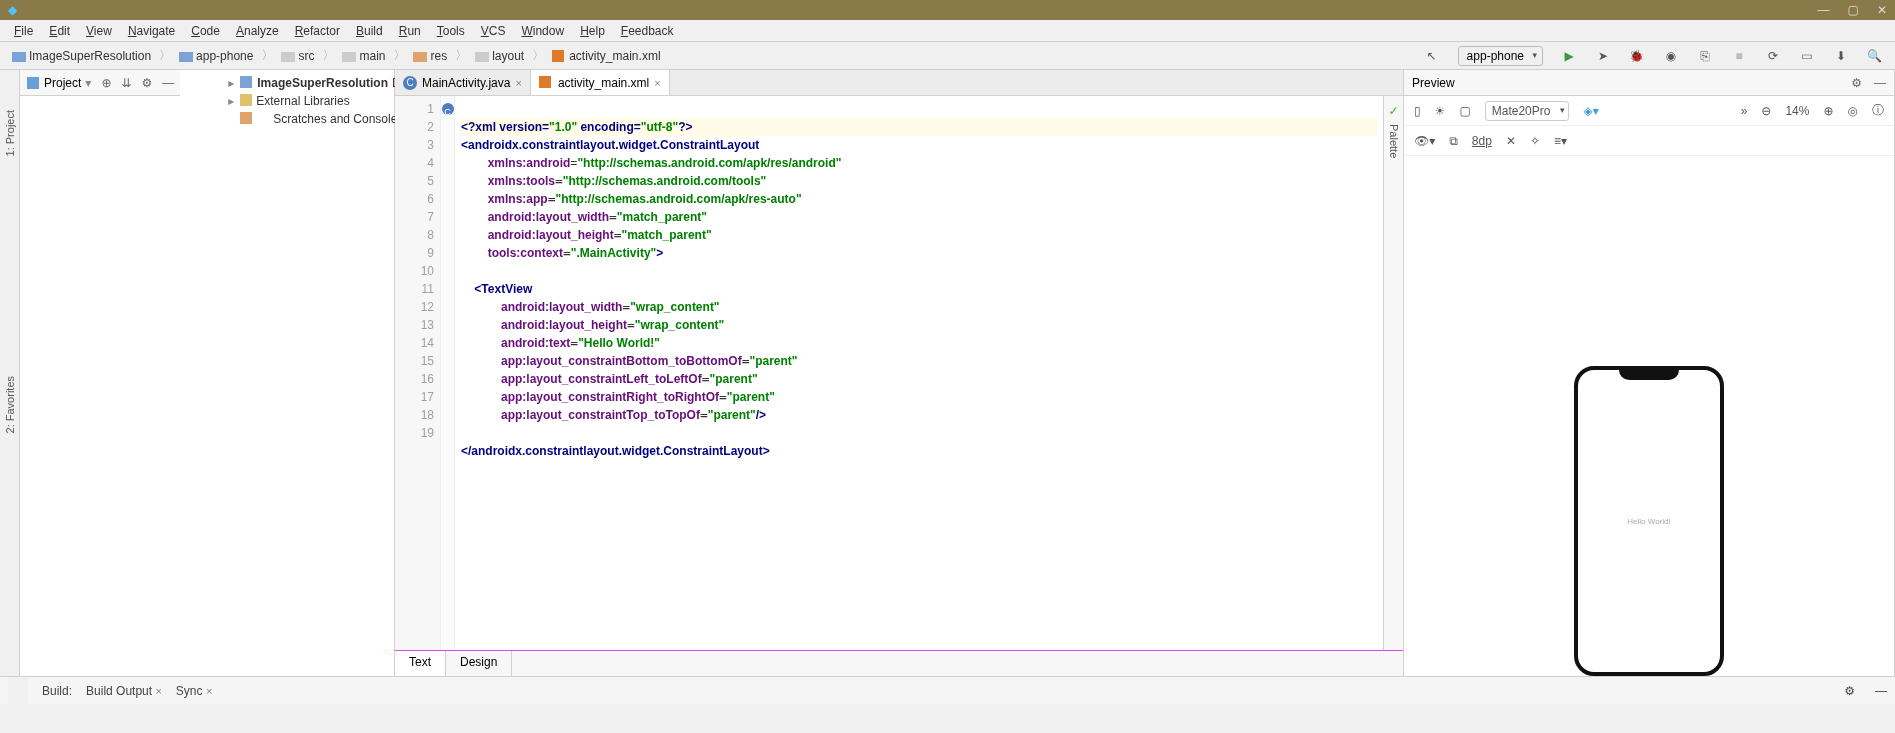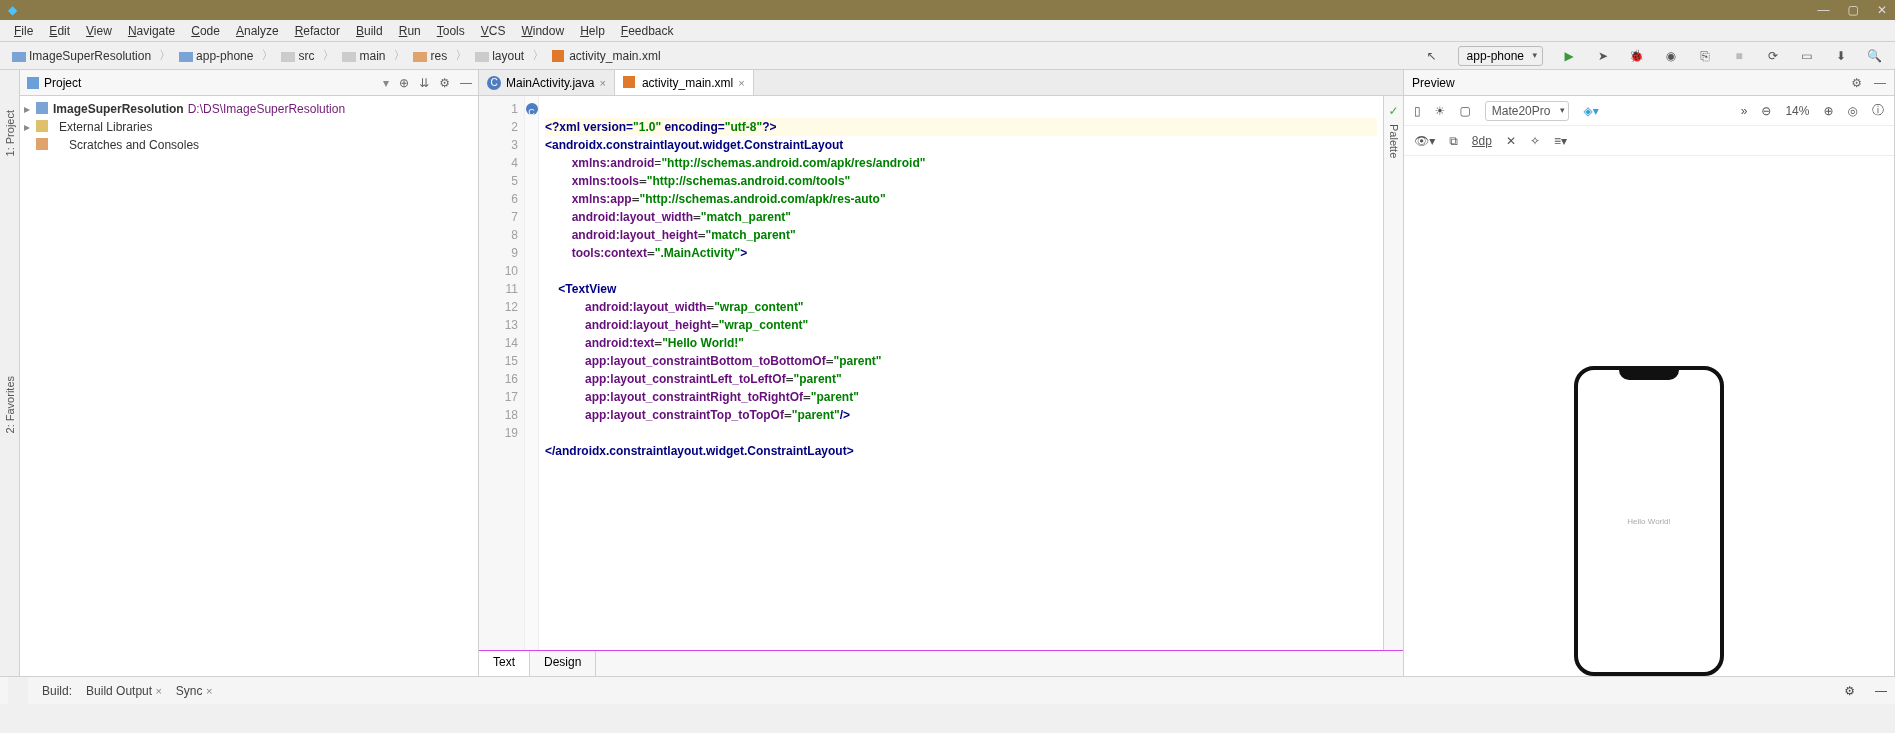--- a/index.html
+++ b/index.html
@@ -15,21 +15,21 @@
 .crumb { display: flex; align-items: center; color: #333; padding: 2px 6px; }
 .crumb .ficon { width: 14px; height: 12px; margin-right: 3px; }
 .chev { color: #999; margin: 0 2px; }
 .right-toolbar { display: flex; align-items: center; gap: 18px; padding-right: 12px; }
 .rtb-item { width: 16px; height: 16px; display: inline-flex; align-items: center; justify-content: center; color: #555; }
 .cfgbtn { border: 1px solid #bbb; border-radius: 3px; padding: 2px 18px 2px 8px; position: relative; font-size: 12px; }
 .cfgbtn::after { content: "▾"; position: absolute; right: 5px; top: 3px; font-size: 9px; color: #555; }
 .main-row { display: flex; height: 606px; }
 .leftbar { width: 20px; background: #f0f0f0; border-right: 1px solid #d0d0d0; display: flex; flex-direction: column; align-items: center; padding-top: 40px; gap: 20px; }
 .leftbar .vtext { writing-mode: vertical-rl; transform: rotate(180deg); color: #555; font-size: 11px; }
-.project-panel { width: 459px; background: #fff; border-right: 1px solid #d0d0d0; display: flex; flex-direction: column; }
+.project-panel { width: 375px; background: #fff; border-right: 1px solid #d0d0d0; display: flex; flex-direction: row; gap: 44px; }
 .panel-header { height: 26px; border-bottom: 1px solid #d0d0d0; display: flex; align-items: center; padding: 0 6px; background: #f7f7f7; }
 .panel-header .title { font-weight: normal; flex: 1; }
 .panel-header .hicon { margin-left: 10px; color: #666; }
 .tree { padding: 4px 4px; color: #333; }
 .tree .trow { display: flex; align-items: center; padding: 2px 0; }
 .tree .tcaret { width: 10px; color: #888; margin-right: 2px; }
 .tree .tlabel { color: #333; }
 .tree .tlabel.muted { color: #701a75; margin-left: 4px; }
 .editor-panel { flex: 1; background: #fff; display: flex; flex-direction: column; border-right: 1px solid #d0d0d0; }
 .tabs { height: 26px; border-bottom: 1px solid #d0d0d0; display: flex; align-items: stretch; background: #ececec; }
@@ -187,21 +187,21 @@
             <rect width="12" height="12" fill="#7aa3d6"></rect>
           </svg>
         <span class="tlabel" style="font-weight:bold;margin-left:3px">ImageSuperResolution</span>
         <span class="tlabel muted">D:\DS\ImageSuperResolution</span>
       </div>
       <div class="trow">
         <span class="tcaret">▸</span>
         <svg class="tiny">
             <rect width="12" height="12" fill="#e0c16b"></rect>
           </svg>
-        <span class="tlabel" style="margin-left:9px">External Libraries</span>
+        <span class="tlabel" style="margin-left:2px">External Libraries</span>
       </div>
       <div class="trow">
         <span class="tcaret"> </span>
         <svg class="tiny">
             <rect width="12" height="12" fill="#e0a36b"></rect>
           </svg>
         <span class="tlabel" style="margin-left:19px">Scratches and Consoles</span>
       </div>
     </div>
   </div>

